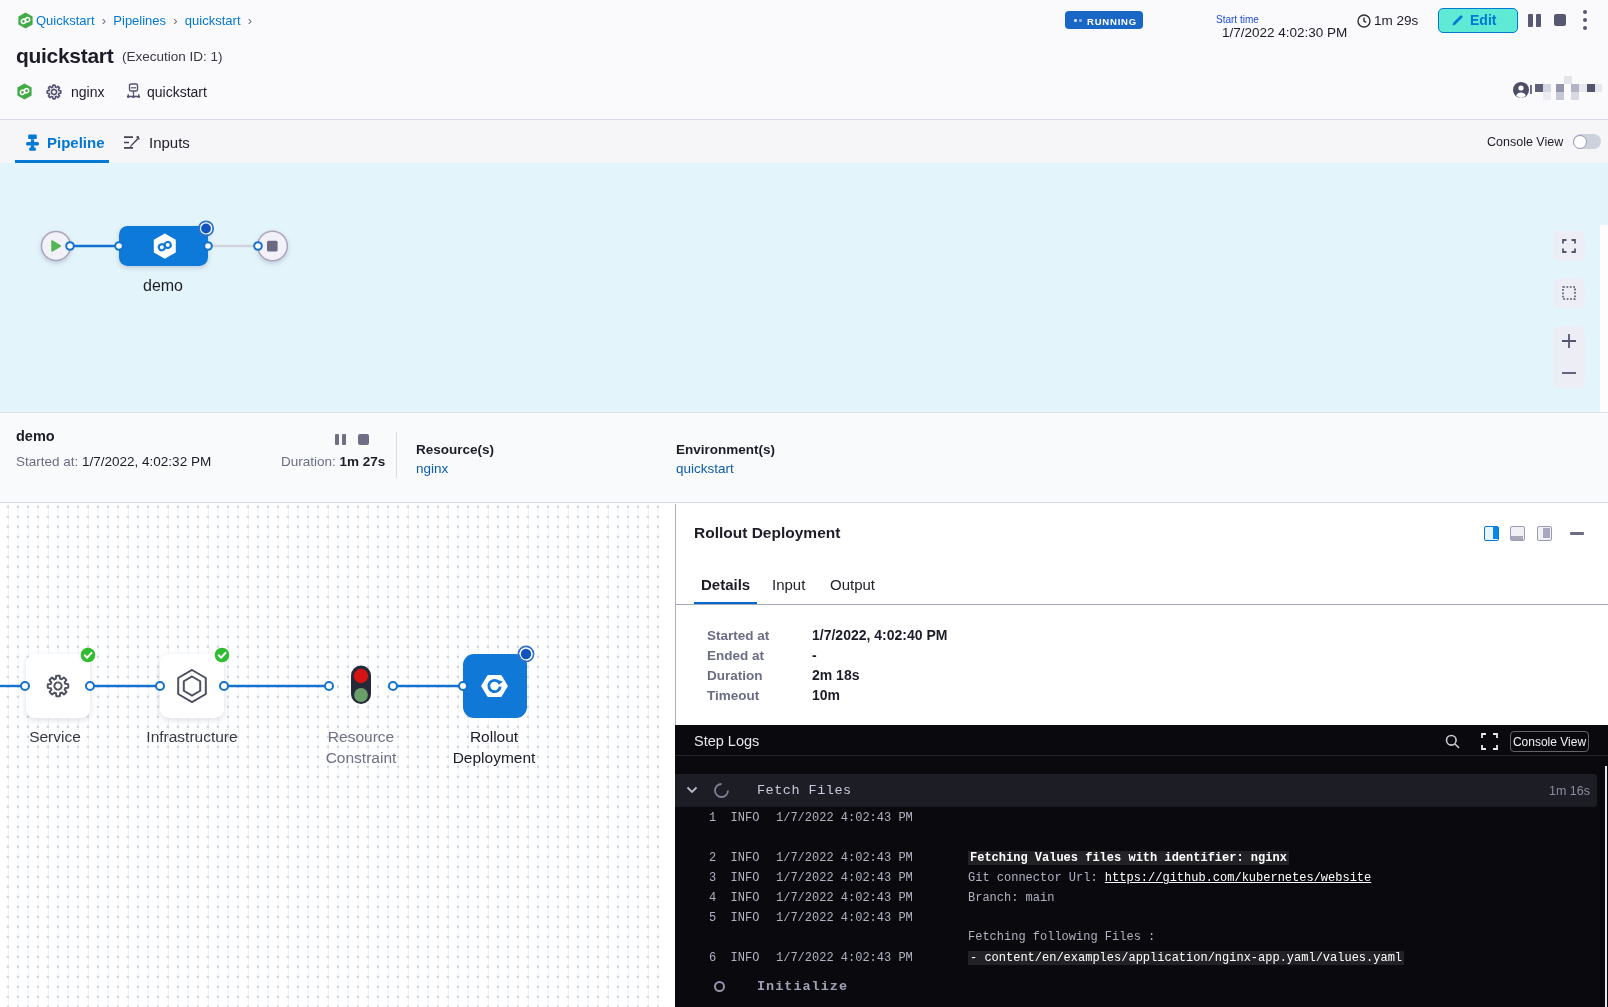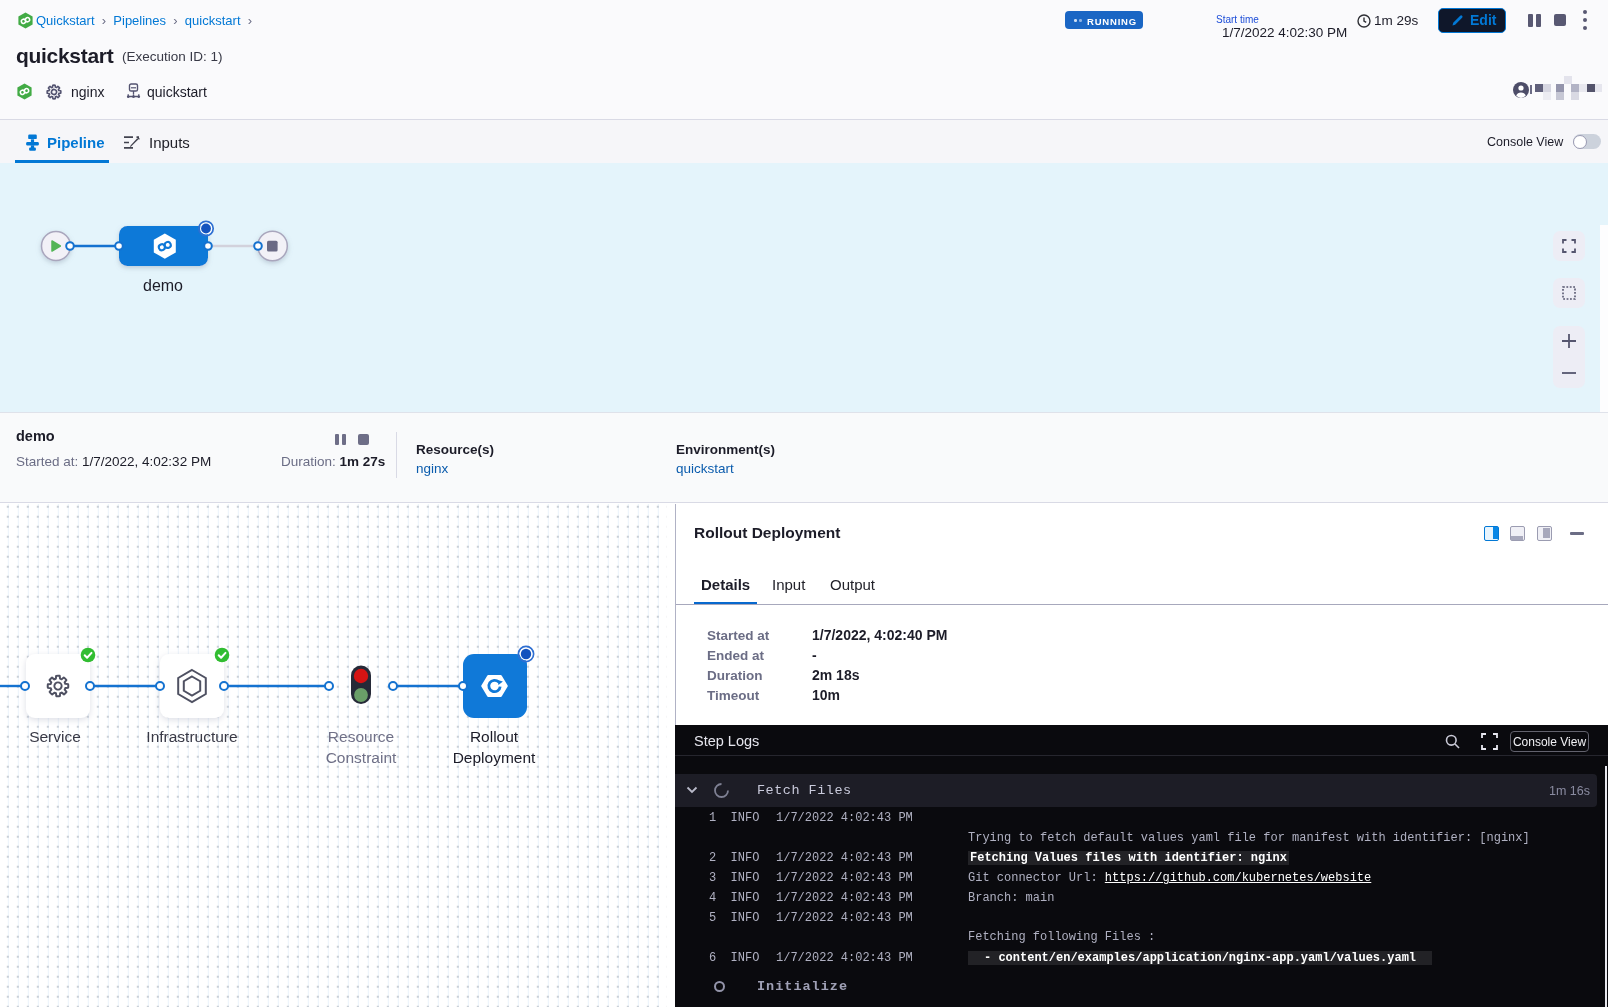--- a/index.html
+++ b/index.html
@@ -71,21 +71,21 @@
     <span style="position:absolute;left:14px;top:8px;width:2.5px;height:2.5px;background:#8fb4e6;border-radius:50%"></span>
     <div style="position:absolute;left:22px;top:4.5px;font-size:9.5px;font-weight:bold;color:#fff;letter-spacing:0.8px">RUNNING</div>
   </div>
   <div class="abs" style="left:1216px;top:14px;font-size:10px;color:#1d4ed8">Start time</div>
   <div class="abs" style="left:1222px;top:25px;font-size:13.5px;color:#1c1c28">1/7/2022 4:02:30 PM</div>
   <svg class="abs" style="left:1357px;top:14px" width="14" height="14" viewBox="0 0 14 14" fill="none" stroke="#2f3036" stroke-width="1.4">
     <circle cx="7" cy="7" r="6"></circle>
       <path d="M7 3.6 V7 L9.2 8.4"></path>
   </svg>
   <div class="abs" style="left:1374px;top:13px;font-size:13.5px;color:#1c1c28">1m 29s</div>
-  <div class="abs" style="left:1438px;top:8px;width:68px;height:25px;background:#0f172a;border:1.5px solid #0278d5;border-radius:5px">
+  <div class="abs" style="left:1438px;top:8px;width:80px;height:25px;background:#5eead4;border:1.5px solid #0278d5;border-radius:5px">
     <svg style="position:absolute;left:12px;top:5px" width="13" height="13" viewBox="0 0 13 13">
       <path d="M1.5 11.5 L2.2 8.8 L9.2 1.8 a1.3 1.3 0 0 1 1.9 0 l0 0 a1.3 1.3 0 0 1 0 1.9 L4.1 10.7 Z" fill="#0278d5"></path>
     </svg>
     <div style="position:absolute;left:31px;top:3px;font-size:14px;font-weight:bold;color:#0278d5">Edit</div>
   </div>
   <div class="abs" style="left:1528px;top:14px;width:4.5px;height:13px;background:#585872;border-radius:1px"></div>
   <div class="abs" style="left:1536px;top:14px;width:4.5px;height:13px;background:#585872;border-radius:1px"></div>
   <div class="abs" style="left:1554px;top:14px;width:12px;height:12px;background:#585872;border-radius:2px"></div>
   <div class="abs" style="left:1583px;top:10px;width:4px;height:4px;background:#585872;border-radius:50%"></div>
   <div class="abs" style="left:1583px;top:18px;width:4px;height:4px;background:#585872;border-radius:50%"></div>
@@ -304,32 +304,31 @@
     <path d="M1.5 1.5 L6 6 L10.5 1.5"></path>
   </svg>
   <svg class="abs" style="left:714px;top:783px" width="15" height="15" viewBox="0 0 15 15" fill="none" stroke="#7f8194" stroke-width="1.8">
     <path d="M7.5 1 A6.5 6.5 0 1 0 14 7.5"></path>
   </svg>
   <div class="abs mono" style="left:757px;top:783px;font-size:13.5px;font-weight:normal;color:#c9cadb;letter-spacing:0.5px">Fetch Files</div>
   <div class="abs" style="left:1549px;top:784px;font-size:12.5px;color:#8a8ba0">1m 16s</div>
 
   <div class="abs mono logc" style="left:709px;top:811px">1&nbsp;&nbsp;INFO</div>
   <div class="abs mono logc" style="left:776px;top:811px">1/7/2022 4:02:43 PM</div>
-  <div class="abs mono logc" style="left:968px;top:831px">Trying to fetch default values yaml file for manifest with identifier: [nginx]</div>
   <div class="abs mono logc" style="left:709px;top:851px">2&nbsp;&nbsp;INFO</div>
   <div class="abs mono logc" style="left:776px;top:851px">1/7/2022 4:02:43 PM</div>
   <div class="abs mono" style="left:968px;top:851px;font-size:12px;font-weight:bold;color:#fff;background:rgba(255,255,255,0.10);padding:0 2px">Fetching Values files with identifier: nginx</div>
   <div class="abs mono logc" style="left:709px;top:871px">3&nbsp;&nbsp;INFO</div>
   <div class="abs mono logc" style="left:776px;top:871px">1/7/2022 4:02:43 PM</div>
   <div class="abs mono logc" style="left:968px;top:871px">Git connector Url: <span style="color:#fff;text-decoration:underline">https://github.com/kubernetes/website</span></div>
   <div class="abs mono logc" style="left:709px;top:891px">4&nbsp;&nbsp;INFO</div>
   <div class="abs mono logc" style="left:776px;top:891px">1/7/2022 4:02:43 PM</div>
   <div class="abs mono logc" style="left:968px;top:891px">Branch: main</div>
   <div class="abs mono logc" style="left:709px;top:911px">5&nbsp;&nbsp;INFO</div>
   <div class="abs mono logc" style="left:776px;top:911px">1/7/2022 4:02:43 PM</div>
   <div class="abs mono logc" style="left:968px;top:930px">Fetching following Files :</div>
   <div class="abs mono logc" style="left:709px;top:951px">6&nbsp;&nbsp;INFO</div>
   <div class="abs mono logc" style="left:776px;top:951px">1/7/2022 4:02:43 PM</div>
-  <div class="abs mono" style="left:968px;top:951px;font-size:12px;font-weight:bold;color:#fff;background:rgba(255,255,255,0.10);padding:0 16px">- content/en/examples/application/nginx-app.yaml/values.yaml</div>
+  <div class="abs mono" style="left:968px;top:951px;font-size:12px;font-weight:normal;color:#fff;background:rgba(255,255,255,0.10);padding:0 2px">- content/en/examples/application/nginx-app.yaml/values.yaml</div>
 
   <div class="abs" style="left:714px;top:981px;width:11px;height:11px;border:2px solid #9394a9;border-radius:50%"></div>
   <div class="abs mono" style="left:757px;top:979px;font-size:13.5px;font-weight:bold;color:#9fa0b5;letter-spacing:1px">Initialize</div>
 </div>
 
 </body></html>

